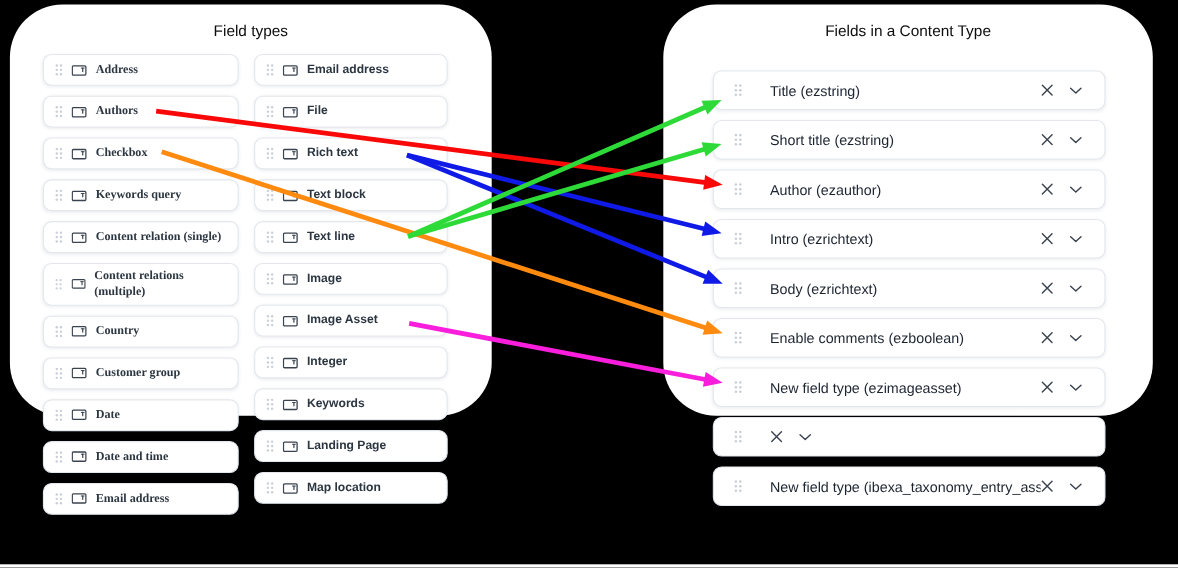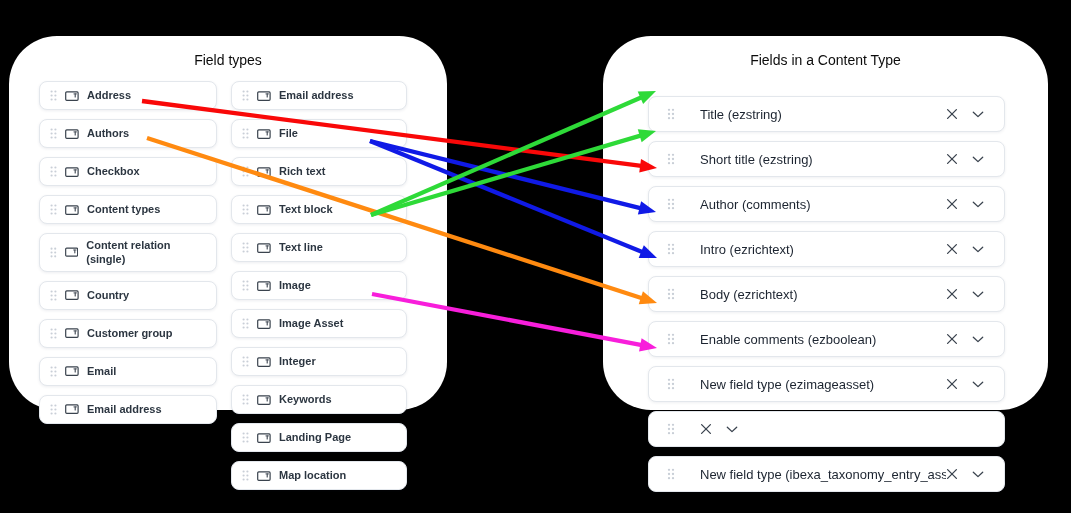--- a/index.html
+++ b/index.html
@@ -4,32 +4,32 @@
 <style>
   html,body{margin:0;padding:0;}
   body{
     width:1071px;height:516px;position:relative;overflow:hidden;
     background:#000;
     font-family:"Liberation Sans","DejaVu Sans",sans-serif;
     -webkit-font-smoothing:antialiased;
   }
   .panel{
     position:absolute;top:4px;height:374px;background:#ffffff;
-    border-radius:48px;box-sizing:border-box;margin-top:32px;
+    border-radius:48px;box-sizing:border-box;
   }
   #left-panel{left:9px;width:438px;}
   #right-panel{left:603px;width:445px;}
   .panel-title{
     padding-top:16px;text-align:center;
     font-size:14px;font-weight:400;color:#0c0c0c;line-height:17px;
   }
   
   .columns{display:flex;gap:14px;padding:12px 0 0 30px;}
   .col{display:flex;flex-direction:column;gap:9px;}
-  .col-a{width:178px;}
+  .col-a{width:178px;font-family:Liberation Serif, serif;}
   .col-b{width:176px;}
   .chip{
     display:flex;align-items:center;gap:8px;box-sizing:border-box;
     min-height:29px;padding:4px 8px 4px 10px;
     background:#fff;border:1px solid #e3e7ec;border-radius:8px;
     box-shadow:0 1px 3px rgba(28,39,75,.08);
   }
   .chip-label{
     font-size:11px;font-weight:700;color:#2c3641;line-height:1.3;
   }
@@ -128,21 +128,21 @@
               <circle cx="5.4" cy="5.5" r="1.1"></circle>
               <circle cx="1.6" cy="9.5" r="1.1"></circle>
               <circle cx="5.4" cy="9.5" r="1.1"></circle>
             </g>
           </svg>
           <svg class="ficon" width="14" height="12" viewBox="0 0 14 12">
             <rect x="0.7" y="1.9" width="12.4" height="8.4" rx="1" fill="none" stroke="#3a434e" stroke-width="1.2"></rect>
             <path d="M10.2 3.9 v3" stroke="#3a434e" stroke-width="1.1" stroke-linecap="round"></path>
             <path d="M8.9 3.9 h2.6" stroke="#3a434e" stroke-width="0.9" stroke-linecap="round"></path>
           </svg>
-          <span class="chip-label">Content types</span>
+          <span class="chip-label">Keywords query</span>
         </div>
 
         <div class="chip">
           <svg class="handle" width="7" height="11" viewBox="0 0 7 11">
             <g fill="#c9cfd7">
               <circle cx="1.6" cy="1.5" r="1.1"></circle>
               <circle cx="5.4" cy="1.5" r="1.1"></circle>
               <circle cx="1.6" cy="5.5" r="1.1"></circle>
               <circle cx="5.4" cy="5.5" r="1.1"></circle>
               <circle cx="1.6" cy="9.5" r="1.1"></circle>
@@ -150,20 +150,38 @@
             </g>
           </svg>
           <svg class="ficon" width="14" height="12" viewBox="0 0 14 12">
             <rect x="0.7" y="1.9" width="12.4" height="8.4" rx="1" fill="none" stroke="#3a434e" stroke-width="1.2"></rect>
             <path d="M10.2 3.9 v3" stroke="#3a434e" stroke-width="1.1" stroke-linecap="round"></path>
             <path d="M8.9 3.9 h2.6" stroke="#3a434e" stroke-width="0.9" stroke-linecap="round"></path>
           </svg>
           <span class="chip-label">Content relation (single)</span>
         </div>
 
+        <div class="chip">
+          <svg class="handle" width="7" height="11" viewBox="0 0 7 11">
+            <g fill="#c9cfd7">
+              <circle cx="1.6" cy="1.5" r="1.1"></circle>
+              <circle cx="5.4" cy="1.5" r="1.1"></circle>
+              <circle cx="1.6" cy="5.5" r="1.1"></circle>
+              <circle cx="5.4" cy="5.5" r="1.1"></circle>
+              <circle cx="1.6" cy="9.5" r="1.1"></circle>
+              <circle cx="5.4" cy="9.5" r="1.1"></circle>
+            </g>
+          </svg>
+          <svg class="ficon" width="14" height="12" viewBox="0 0 14 12">
+            <rect x="0.7" y="1.9" width="12.4" height="8.4" rx="1" fill="none" stroke="#3a434e" stroke-width="1.2"></rect>
+            <path d="M10.2 3.9 v3" stroke="#3a434e" stroke-width="1.1" stroke-linecap="round"></path>
+            <path d="M8.9 3.9 h2.6" stroke="#3a434e" stroke-width="0.9" stroke-linecap="round"></path>
+          </svg>
+          <span class="chip-label">Content relations (multiple)</span>
+        </div>
 
         <div class="chip">
           <svg class="handle" width="7" height="11" viewBox="0 0 7 11">
             <g fill="#c9cfd7">
               <circle cx="1.6" cy="1.5" r="1.1"></circle>
               <circle cx="5.4" cy="1.5" r="1.1"></circle>
               <circle cx="1.6" cy="5.5" r="1.1"></circle>
               <circle cx="5.4" cy="5.5" r="1.1"></circle>
               <circle cx="1.6" cy="9.5" r="1.1"></circle>
               <circle cx="5.4" cy="9.5" r="1.1"></circle>
@@ -205,23 +223,41 @@
               <circle cx="5.4" cy="5.5" r="1.1"></circle>
               <circle cx="1.6" cy="9.5" r="1.1"></circle>
               <circle cx="5.4" cy="9.5" r="1.1"></circle>
             </g>
           </svg>
           <svg class="ficon" width="14" height="12" viewBox="0 0 14 12">
             <rect x="0.7" y="1.9" width="12.4" height="8.4" rx="1" fill="none" stroke="#3a434e" stroke-width="1.2"></rect>
             <path d="M10.2 3.9 v3" stroke="#3a434e" stroke-width="1.1" stroke-linecap="round"></path>
             <path d="M8.9 3.9 h2.6" stroke="#3a434e" stroke-width="0.9" stroke-linecap="round"></path>
           </svg>
-          <span class="chip-label">Email</span>
-        </div>
-
+          <span class="chip-label">Date</span>
+        </div>
+
+        <div class="chip">
+          <svg class="handle" width="7" height="11" viewBox="0 0 7 11">
+            <g fill="#c9cfd7">
+              <circle cx="1.6" cy="1.5" r="1.1"></circle>
+              <circle cx="5.4" cy="1.5" r="1.1"></circle>
+              <circle cx="1.6" cy="5.5" r="1.1"></circle>
+              <circle cx="5.4" cy="5.5" r="1.1"></circle>
+              <circle cx="1.6" cy="9.5" r="1.1"></circle>
+              <circle cx="5.4" cy="9.5" r="1.1"></circle>
+            </g>
+          </svg>
+          <svg class="ficon" width="14" height="12" viewBox="0 0 14 12">
+            <rect x="0.7" y="1.9" width="12.4" height="8.4" rx="1" fill="none" stroke="#3a434e" stroke-width="1.2"></rect>
+            <path d="M10.2 3.9 v3" stroke="#3a434e" stroke-width="1.1" stroke-linecap="round"></path>
+            <path d="M8.9 3.9 h2.6" stroke="#3a434e" stroke-width="0.9" stroke-linecap="round"></path>
+          </svg>
+          <span class="chip-label">Date and time</span>
+        </div>
 
         <div class="chip">
           <svg class="handle" width="7" height="11" viewBox="0 0 7 11">
             <g fill="#c9cfd7">
               <circle cx="1.6" cy="1.5" r="1.1"></circle>
               <circle cx="5.4" cy="1.5" r="1.1"></circle>
               <circle cx="1.6" cy="5.5" r="1.1"></circle>
               <circle cx="5.4" cy="5.5" r="1.1"></circle>
               <circle cx="1.6" cy="9.5" r="1.1"></circle>
               <circle cx="5.4" cy="9.5" r="1.1"></circle>
@@ -505,21 +541,21 @@
         <svg class="handle" width="8" height="12" viewBox="0 0 8 12">
           <g fill="#c9cfd7">
             <circle cx="2" cy="1.8" r="1.15"></circle>
             <circle cx="6" cy="1.8" r="1.15"></circle>
             <circle cx="2" cy="6" r="1.15"></circle>
             <circle cx="6" cy="6" r="1.15"></circle>
             <circle cx="2" cy="10.2" r="1.15"></circle>
             <circle cx="6" cy="10.2" r="1.15"></circle>
           </g>
         </svg>
-        <span class="row-label">Author (comments)</span>
+        <span class="row-label">Author (ezauthor)</span>
         <button class="icon-btn remove">
           <svg width="12" height="12" viewBox="0 0 12 12">
             <path d="M1.6 1.6 L10.4 10.4 M10.4 1.6 L1.6 10.4" stroke="#3a434e" stroke-width="1.3" stroke-linecap="round" fill="none"></path>
           </svg>
         </button>
         <button class="icon-btn collapse">
           <svg width="12" height="7" viewBox="0 0 12 7">
             <path d="M1.3 1.2 L6 5.6 L10.7 1.2" stroke="#3a434e" stroke-width="1.3" stroke-linecap="round" stroke-linejoin="round" fill="none"></path>
           </svg>
         </button>

